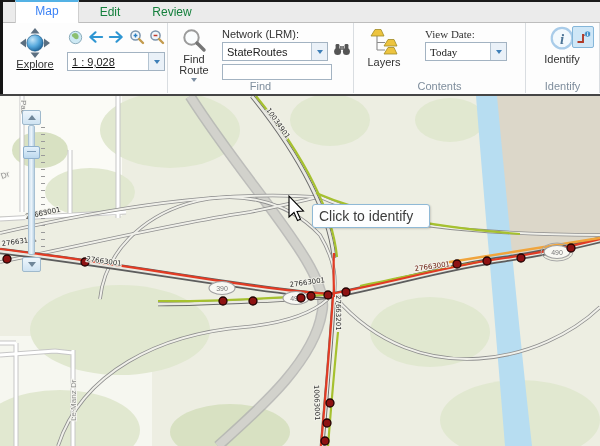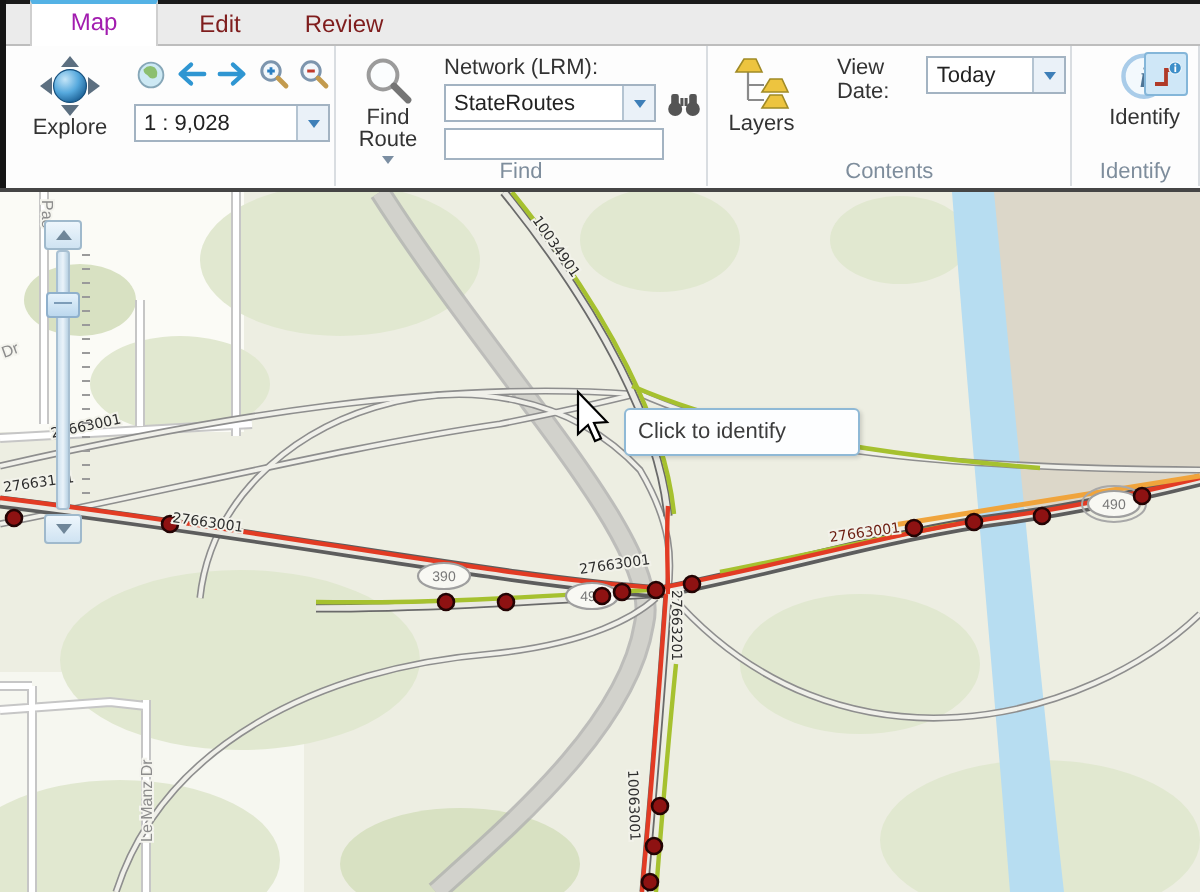--- a/index.html
+++ b/index.html
@@ -1,44 +1,44 @@
 <!DOCTYPE html>
 <html style="--c-route-red: #e23b24; --c-route-green: #a6c12f; --c-route-orange: #f0a43c; --c-dot-fill: #8e1212; --c-river: #b7ddf1; --c-tooltip-border: #8fb9d6;"><head>
 <meta charset="utf-8">
 <style>
   html,body{margin:0;padding:0;}
   body{width:600px;height:446px;overflow:hidden;font-family:"Liberation Sans",sans-serif;background:#fff;position:relative;}
   
   .ribbon{position:absolute;top:0;left:0;width:600px;height:94px;background:#fdfdfd;border-left:3px solid #141414;box-sizing:border-box;}
   .tabbar{height:23px;background:#ebebeb;border-top:2px solid #1a1a1a;border-bottom:1px solid #bdbdbd;display:flex;padding-left:12px;box-sizing:border-box;}
-  .tab{width:62px;text-align:center;font-size:12px;color:#7f1d1d;line-height:20px;cursor:default;}
-  .tab.active{background:#fff;border-top:2px solid #54b2e5;border-left:1px solid #cfcfcf;border-right:1px solid #cfcfcf;line-height:18px;margin-top:-2px;margin-bottom:-1px;color:#a21caf;}
+  .tab{width:62px;text-align:center;font-size:12px;color:#15803d;line-height:20px;cursor:default;}
+  .tab.active{background:#fff;border-top:2px solid #54b2e5;border-left:1px solid #cfcfcf;border-right:1px solid #cfcfcf;line-height:18px;margin-top:-2px;margin-bottom:-1px;color:#3b82f6;}
   .rbody{height:70px;display:flex;}
   .group{position:relative;height:100%;border-right:1px solid #d9dde1;box-sizing:border-box;}
   .grouplabel{position:absolute;bottom:1px;left:0;width:100%;text-align:center;font-size:11px;color:#7e8d9c;}
-  .g-navigate{width:172px;display:flex;padding:3px 2px 0 8px;}
+  .g-navigate{width:172px;display:flex;padding:3px 2px 0 8px;text-decoration:underline;}
   .g-find{width:186px;display:flex;padding:3px 2px 0 6px;}
   .g-contents{width:183px;display:flex;padding:3px 2px 0 8px;}
   .g-identify{width:79px;}
   .bigbtn{display:flex;flex-direction:column;align-items:center;font-size:11px;color:#333;width:48px;padding-top:1px;}
   .bigbtn span{line-height:11px;}
   .caret{width:0;height:0;border-left:3px solid transparent;border-right:3px solid transparent;border-top:4px solid #7b8ea2;margin-top:2px;}
   .navcol{display:flex;flex-direction:column;margin-left:2px;align-items:center;}
   .iconstrip{display:flex;align-items:center;gap:4px;height:22px;margin-left:6px;}
   .combo{height:17px;border:1px solid #a3b3c2;background:#fff;display:flex;align-items:center;font-size:11px;color:#222;}
   .combo .val{flex:1;padding-left:4px;white-space:nowrap;overflow:hidden;}
   .combo .arrow{width:15px;height:100%;background:#eaf1f8;border-left:1px solid #b4c4d2;display:flex;align-items:center;justify-content:center;}
   .combo .arrow i{width:0;height:0;border-left:3px solid transparent;border-right:3px solid transparent;border-top:4px solid #3e7fb8;}
   .scalecombo{width:96px;margin-top:4px;margin-left:6px;}
   .fieldlabel{font-size:11px;color:#333;margin-bottom:2px;}
   .findcol{margin-left:8px;display:flex;flex-direction:column;padding-top:2px;}
-  .networkrow{display:flex;align-items:center;}
+  .networkrow{display:flex;align-items:flex-start;}
   .networkcombo{width:104px;}
   .routeinput{width:102px;height:14px;border:1px solid #a3b3c2;margin-top:3px;font-size:11px;padding:0 3px;}
-  .vdcol{margin-left:19px;display:flex;flex-direction:row;padding-top:2px;}
+  .vdcol{margin-left:19px;display:flex;flex-direction:column;padding-top:2px;font-family:Liberation Serif, serif;}
   .vdcombo{width:80px;}
   .identbtn{position:absolute;left:12px;top:2px;}
   .toggle{position:absolute;right:5px;top:3px;width:20px;height:20px;background:#cfe7f7;border:1px solid #84b6d9;border-radius:2px;display:flex;align-items:center;justify-content:center;}
   
   .map{position:absolute;top:94px;left:0;width:600px;height:352px;border-top:2px solid #454545;box-sizing:border-box;background:#edeee2;}
   .map svg.base{position:absolute;top:0;left:0;}
   .st-c{stroke:#c6c6c6;stroke-width:5;fill:none;}
   .st-f{stroke:#ffffff;stroke-width:3;fill:none;}
   .blob{fill:#e1e8d0;}
   .blob2{fill:#d8e1c2;}
@@ -51,21 +51,21 @@
   .mj-f{stroke:#e9e9e2;stroke-width:2.8;fill:none;}
   .r-red{stroke:var(--c-route-red,#e23b24);stroke-width:2.2;fill:none;}
   .r-green{stroke:var(--c-route-green,#a6c12f);stroke-width:2.2;fill:none;}
   .r-orange{stroke:var(--c-route-orange,#f0a43c);stroke-width:2.5;fill:none;}
   .cal-dot{fill:var(--c-dot-fill,#8e1212);stroke:#230404;stroke-width:1.3;}
   .rlabel{font:7px "DejaVu Sans",sans-serif;fill:#2e2e2e;paint-order:stroke;stroke:#f2f2ea;stroke-width:2px;}
   .rlabel.dark{fill:#6d2014;}
   .slabel{font:8px "Liberation Sans",sans-serif;fill:#8c8c8c;paint-order:stroke;stroke:#f4f4ee;stroke-width:2px;}
   .shield{fill:#f8f8f3;stroke:#9f9f9f;stroke-width:1.1;}
   .shieldtx{font:7px "Liberation Sans",sans-serif;fill:#787878;text-anchor:middle;paint-order:stroke;stroke:#f8f8f3;stroke-width:1.5px;}
-  .tooltip{position:absolute;left:312px;top:108px;width:104px;background:#fdfeff;border:1px solid var(--c-tooltip-border,#8fb9d6);border-radius:3px;padding:4px 6px;font-size:11px;color:#3c3c3c;line-height:14px;box-shadow:1px 1px 2px rgba(0,0,0,.15);}
+  .tooltip{position:absolute;left:312px;top:108px;width:104px;background:#fdfeff;border:1px solid var(--c-tooltip-border,#8fb9d6);border-radius:3px;padding:4px 6px;font-size:14px;color:#3c3c3c;line-height:14px;box-shadow:1px 1px 2px rgba(0,0,0,.15);}
   
   .zslider{position:absolute;left:22px;top:14px;width:26px;height:162px;}
   .zbtn{position:absolute;left:0;width:17px;height:13px;background:linear-gradient(#eef6fc,#cfe3f2);border:1px solid #9fb9cc;border-radius:2px;display:flex;align-items:center;justify-content:center;}
   .zbtn .tri-up{width:0;height:0;border-left:4px solid transparent;border-right:4px solid transparent;border-bottom:5px solid #6f8699;}
   .zbtn .tri-dn{width:0;height:0;border-left:4px solid transparent;border-right:4px solid transparent;border-top:5px solid #6f8699;}
   .ztrack{position:absolute;left:6px;top:15px;width:5px;height:128px;background:linear-gradient(90deg,#cfe2f0,#eaf3fa,#b9d2e4);border:1px solid #a8c0d2;border-radius:2px;}
   .zhandle{position:absolute;left:1px;top:36px;width:15px;height:11px;background:linear-gradient(#e4f1fb,#bcd8ee);border:1px solid #8fb0cc;border-radius:2px;}
   .zhandle:after{content:"";display:block;margin:4px 3px;border-top:1px solid #7d9cb8;}
   .zticks{position:absolute;left:19px;top:17px;width:4px;height:124px;background:repeating-linear-gradient(to bottom,#9a9a9a 0 1px,transparent 1px 7px);}
 </style>

